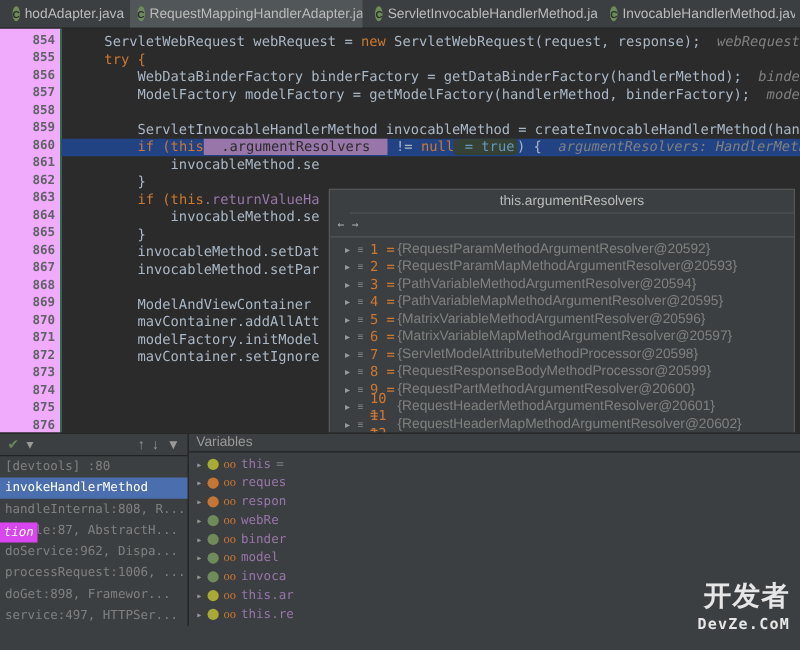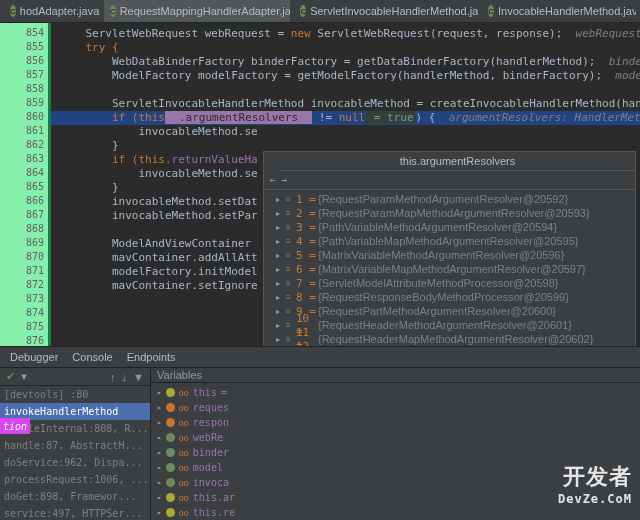--- a/index.html
+++ b/index.html
@@ -49,26 +49,27 @@
     justify-content: center;
     font-weight: bold;
   }
   .editor {
     position: relative;
     height: 324px;
     display: flex;
   }
   .gutter {
     width: 44px;
-    background: #86efac;
+    background: #f0abfc;
     color: #606366;
     text-align: right;
     padding: 4px 4px 0 0;
     font-size: 10px;
-    border-right: 3px solid #15803d;
+    border-right: 1px solid #15803d;
+    font-weight: bold;
   }
   .gutter .ln {
     height: 14px;
     position: relative;
   }
   .code {
     flex: 1;
     padding: 4px 0 0 0;
     overflow: hidden;
   }
@@ -502,25 +503,20 @@
           <span class="chev">▸</span>
           <span class="lines">≡</span>
           <span class="idx">24 = </span>
           <span class="val">{UriComponentsBuilderMethodArgumentResolver@2...</span>
         </div>
       </div>
   </div>
 </div>
 
 <div class="debugger">
-  <div class="dbg-tabs">
-    <span>Debugger</span>
-    <span>Console</span>
-    <span>Endpoints</span>
-  </div>
   <div class="dbg-panels">
     <div class="frames-panel">
       <div class="panel-header">
         <span style="color:#6a8759">✔</span>
           <span>▾</span>
         <span style="flex:1"></span>
         <span>↑</span>
         <span>↓</span>
         <span>▼</span>
       </div>

